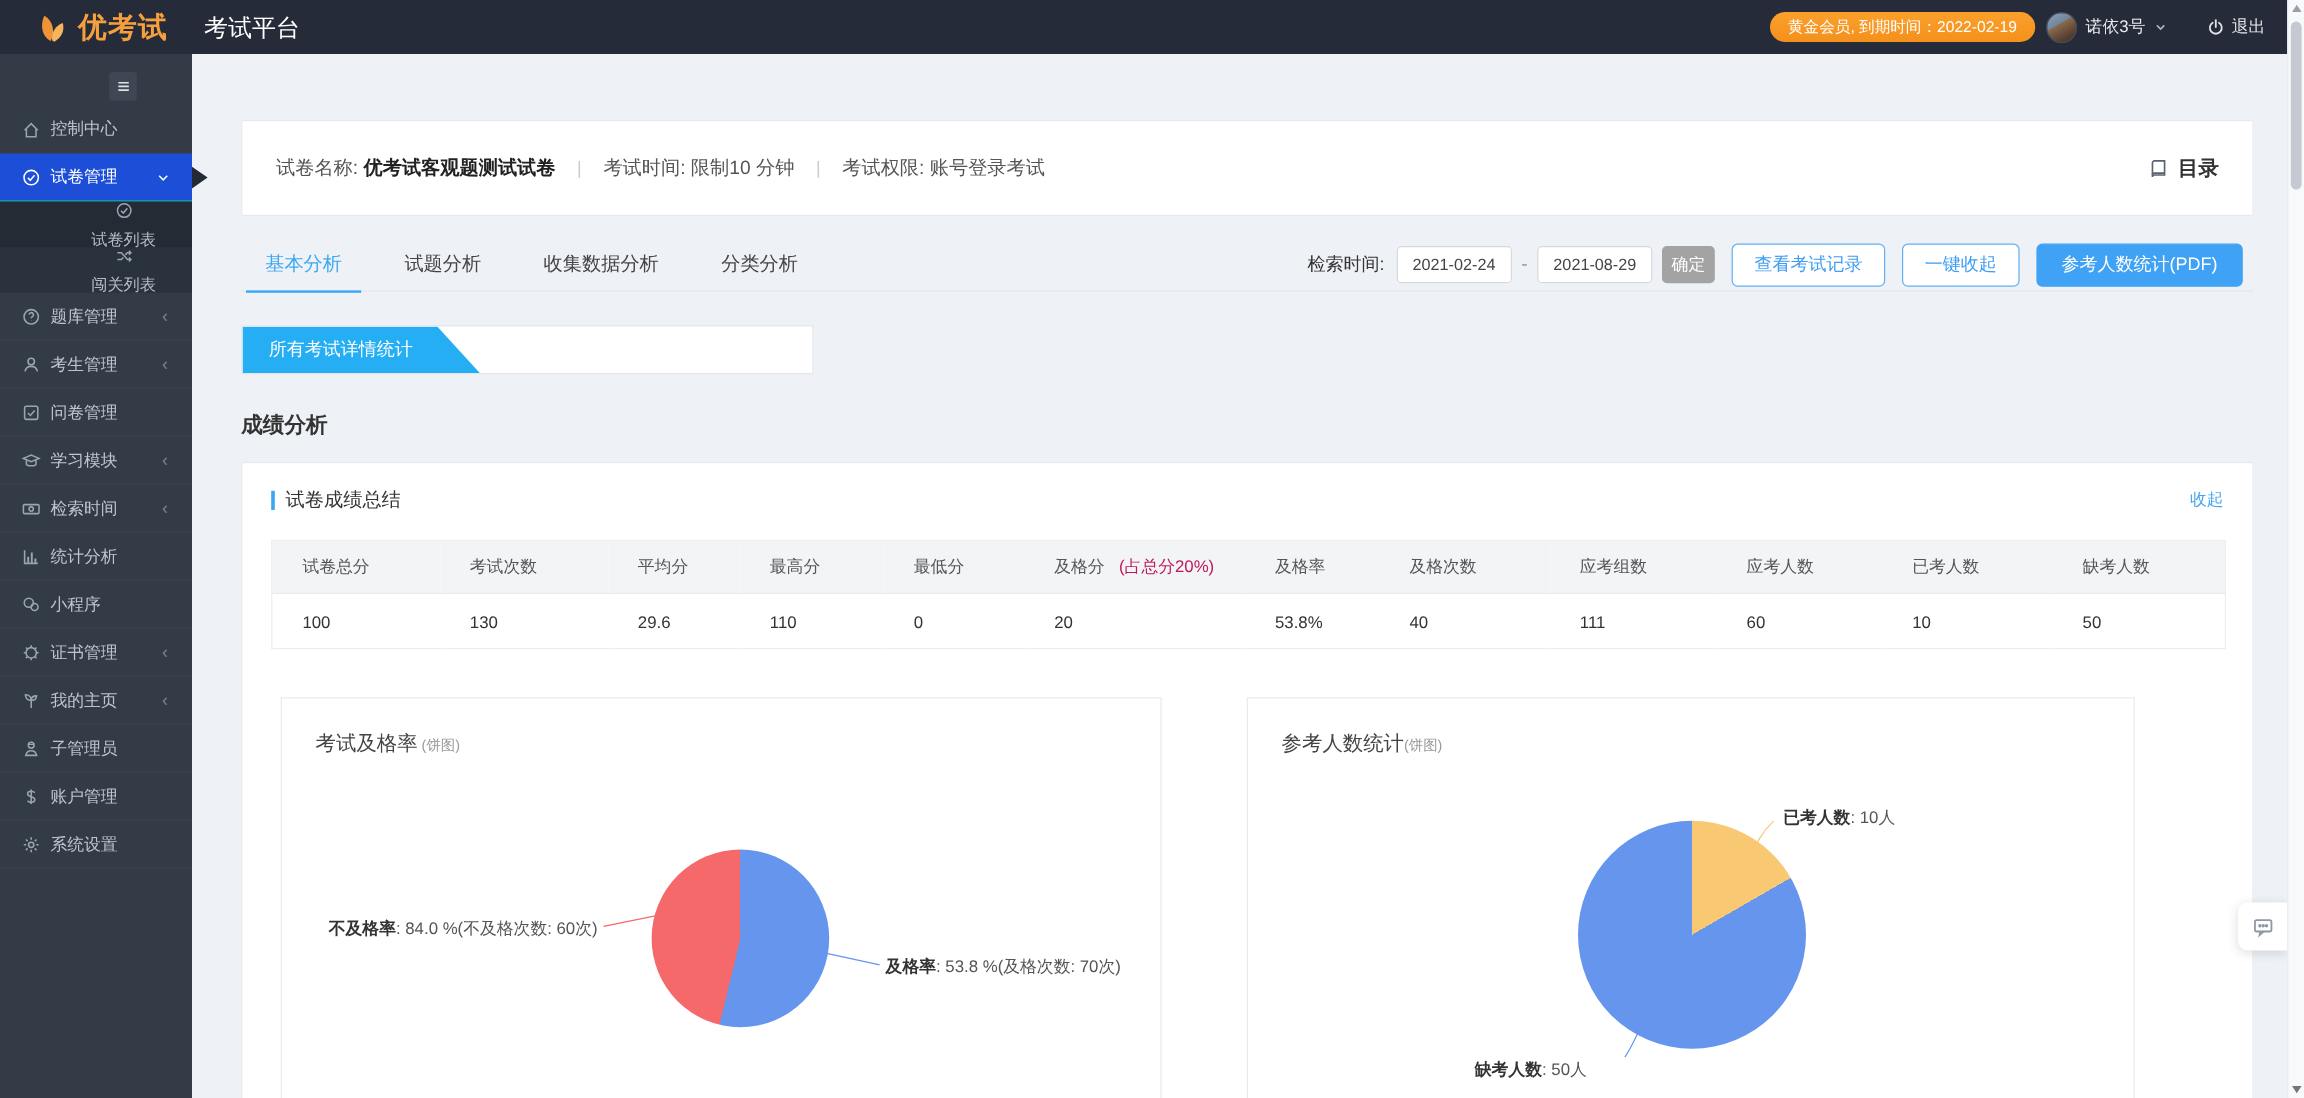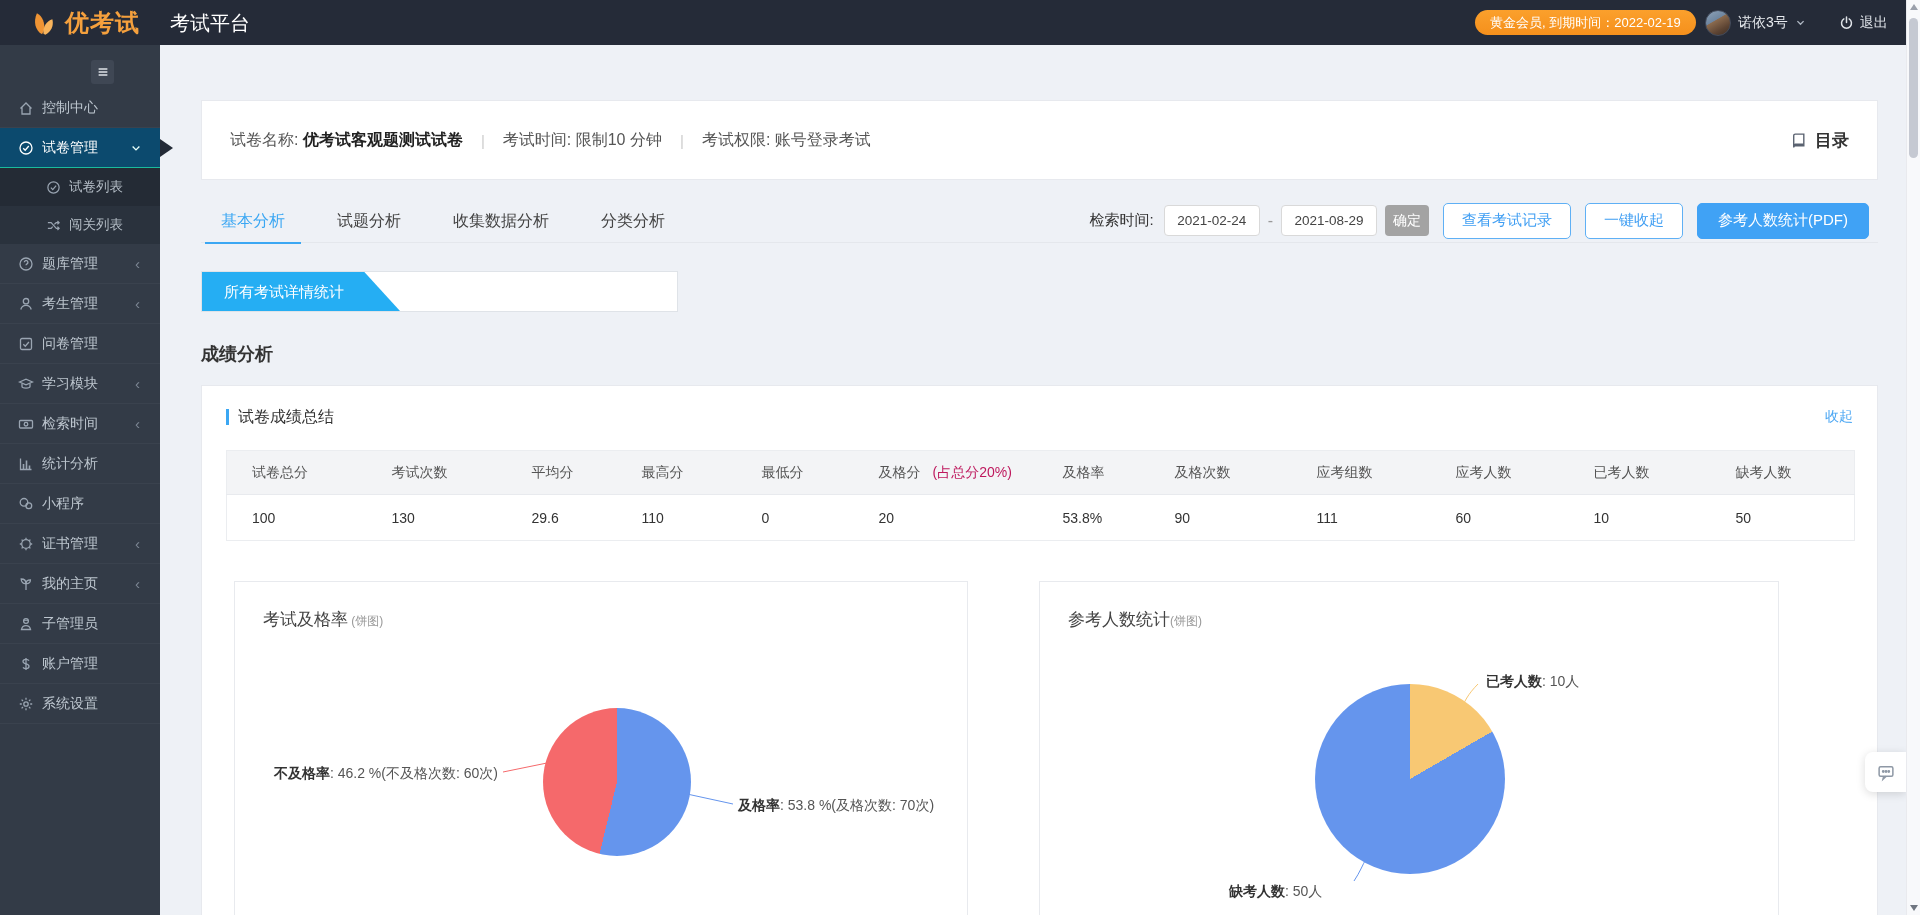--- a/index.html
+++ b/index.html
@@ -18,26 +18,26 @@
   .user-name { color:#e7eaee; font-size:14px; }
   .logout { display:flex; align-items:center; gap:6px; color:#dfe3e8; font-size:14px; margin-left:26px; cursor:pointer; }
 
   
   .sidebar { position:absolute; top:45px; left:0; width:160px; height:870px; background:#333b47; }
   .hamburger { position:absolute; top:15px; right:46px; width:23px; height:24px; background:#3f4754; border-radius:3px; display:flex; align-items:center; justify-content:center; color:#dfe3e8; cursor:pointer; }
   .menu { position:absolute; top:43px; left:0; right:0; }
   .mi { position:relative; height:40px; display:flex; align-items:center; padding-left:18px; gap:8px; color:#bdc6cf; font-size:14px; border-bottom:1px solid #3a424e; cursor:pointer; }
   .mi .ic { width:16px; height:16px; color:#9aa5b2; flex:none; }
   .mi .chev { position:absolute; right:20px; color:#7d8795; font-size:15px; }
-  .mi.active { background:#0c4a6e; color:#fff; border-bottom:1px solid #1abb9c; }
+  .mi.active { background:#1d4ed8; color:#fff; border-bottom:1px solid #1abb9c; }
   .mi.active .ic { color:#fff; }
   .mi.active .chev { color:#e8fff9; }
   .active-arrow { position:absolute; right:-13px; top:50%; margin-top:-9px; width:0; height:0; border-top:9px solid transparent; border-bottom:9px solid transparent; border-left:13px solid #232a36; }
   .submenu { background:#2a323d; }
-  .smi { position:relative; height:38px; display:flex; align-items:center; padding-left:46px; gap:8px; color:#b4bdc6; font-size:13.5px; cursor:pointer; }
+  .smi { position:relative; height:38px; display:flex; align-items:center; padding-left:46px; gap:8px; color:#b4bdc6; font-size:13.5px; cursor:pointer;flex-direction:column; }
   .smi .ic { width:15px; height:15px; color:#9aa5b2; flex:none; }
   .smi.current { background:#242b35; }
 
   
   .content { position:absolute; top:45px; left:160px; width:1746px; height:870px; overflow:hidden; }
   .info-card { margin:55px 0 0 41px; width:1677px; height:80px; background:#fff; border:1px solid #e7e9ee; display:flex; align-items:center; padding:0 28px; font-size:16px; color:#555; }
   .info-card b { color:#222; }
   .sep { color:#ccc; margin:0 18px; font-size:15px; }
   .catalog { margin-left:auto; display:flex; align-items:center; gap:8px; font-size:17px; font-weight:bold; color:#333; cursor:pointer; }
   .catalog .ic { width:17px; height:17px; color:#5a6270; }
@@ -339,42 +339,42 @@
       </thead>
       <tbody>
         <tr>
           <td>100</td>
           <td>130</td>
           <td>29.6</td>
           <td>110</td>
           <td>0</td>
           <td>20</td>
           <td>53.8%</td>
-          <td>90</td>
+          <td>40</td>
           <td>111</td>
           <td>60</td>
           <td>10</td>
           <td>50</td>
         </tr>
       </tbody>
     </table>
 
     <div class="charts-row">
 
       <div class="chart-box left">
         <div class="chart-title">
           <span>考试及格率</span><small> (饼图)</small>
         </div>
         <div class="pie" style="left: 308px; top: 126px; width: 148px; height: 148px; background: conic-gradient(rgb(101, 149, 237) 0deg, rgb(101, 149, 237) 193.68deg, rgb(245, 105, 107) 193.68deg, rgb(245, 105, 107) 360deg);"></div>
         <svg class="leader" width="734" height="372">
           <path d="M268 190 L312 181" fill="none" stroke-width="1" stroke="#f5696b"></path>
           <path d="M452 212 L498 222" fill="none" stroke-width="1" stroke="#6595ed"></path>
         </svg>
         <div class="pie-label" style="left:33px;top:183px;width:230px;text-align:right;">
-          <b>不及格率</b><span>: 46.2 %(不及格次数: 60次)</span>
+          <b>不及格率</b><span>: 84.0 %(不及格次数: 60次)</span>
         </div>
         <div class="pie-label" style="left:503px;top:215px;">
           <b>及格率</b><span>: 53.8 %(及格次数: 70次)</span>
         </div>
       </div>
 
       <div class="chart-box right">
         <div class="chart-title">
           <span>参考人数统计</span><small>(饼图)</small>
         </div>

